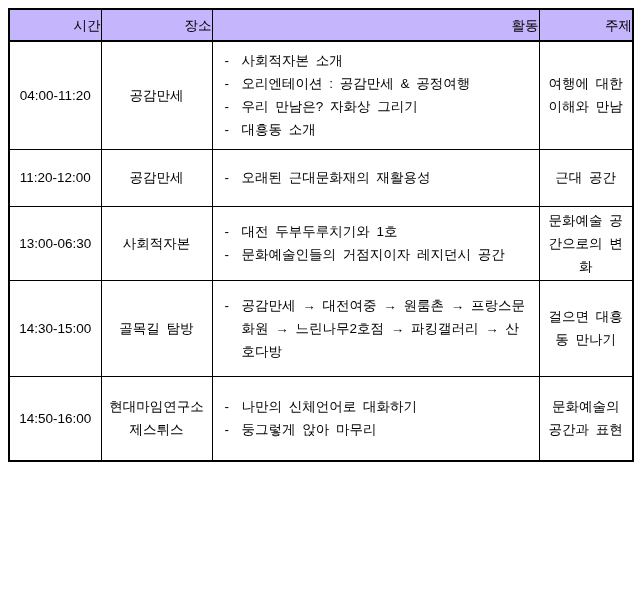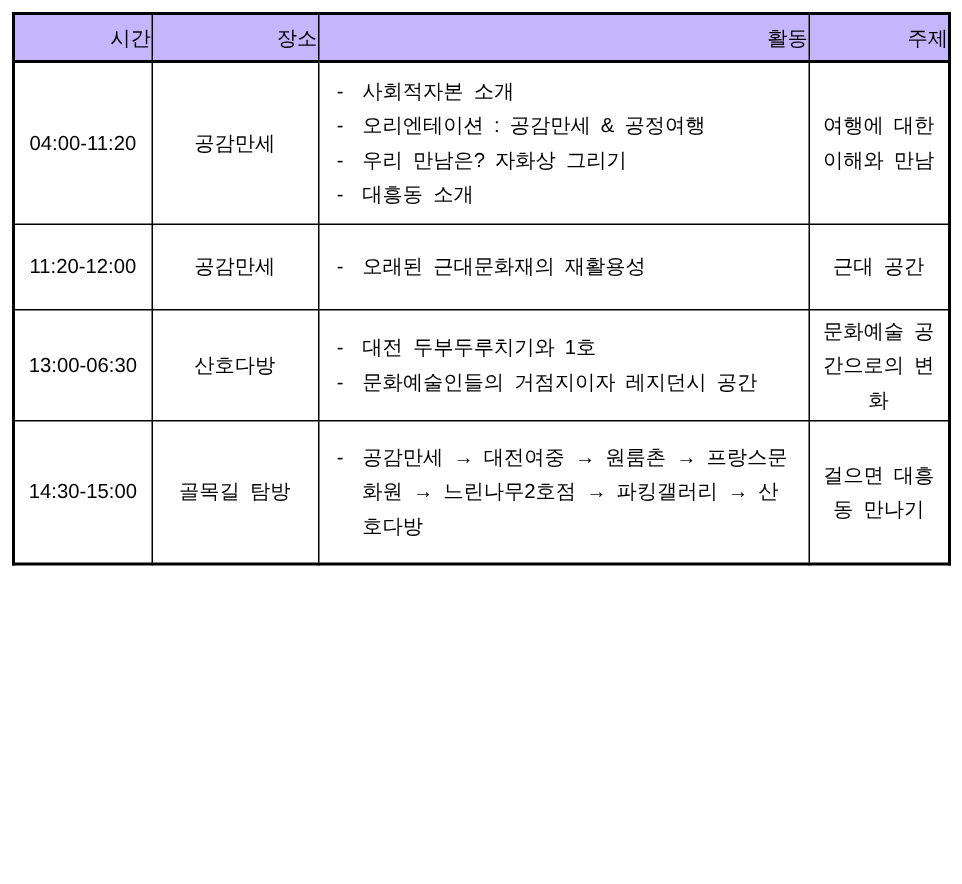--- a/index.html
+++ b/index.html
@@ -129,21 +129,21 @@
               <span class="act-marker">-</span>
               <span class="act-text">오래된 근대문화재의 재활용성</span>
             </div>
           </td>
     <td class="topic">근대 공간</td>
   </tr>
 
 
   <tr>
     <td class="time">13:00-06:30</td>
-    <td class="place">산호다방</td>
+    <td class="place">사회적자본</td>
     <td class="activities">
             <div class="act-item">
               <span class="act-marker">-</span>
               <span class="act-text">대전 두부두루치기와 1호</span>
             </div>
             <div class="act-item">
               <span class="act-marker">-</span>
               <span class="act-text">문화예술인들의 거점지이자 레지던시 공간</span>
             </div>
           </td>
@@ -156,15 +156,30 @@
     <td class="activities">
             <div class="act-item">
               <span class="act-marker">-</span>
               <span class="act-text">공감만세 → 대전여중 → 원룸촌 → 프랑스문화원 → 느린나무2호점 → 파킹갤러리 → 산호다방</span>
             </div>
           </td>
     <td class="topic">걸으면 대흥동 만나기</td>
   </tr>
 
 
+  <tr>
+    <td class="time">14:50-16:00</td>
+    <td class="place">현대마임연구소 제스튀스</td>
+    <td class="activities">
+            <div class="act-item">
+              <span class="act-marker">-</span>
+              <span class="act-text">나만의 신체언어로 대화하기</span>
+            </div>
+            <div class="act-item">
+              <span class="act-marker">-</span>
+              <span class="act-text">둥그렇게 앉아 마무리</span>
+            </div>
+          </td>
+    <td class="topic">문화예술의 공간과 표현</td>
+  </tr>
 </tbody>
   </table>
 </div>
 
 </body></html>

